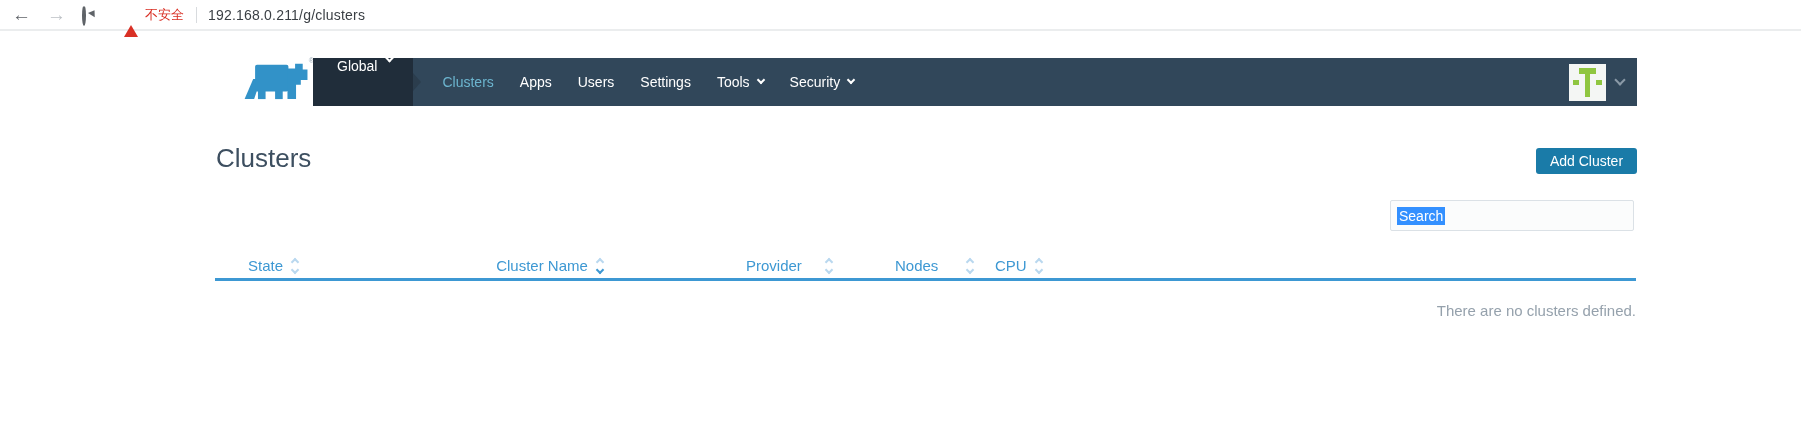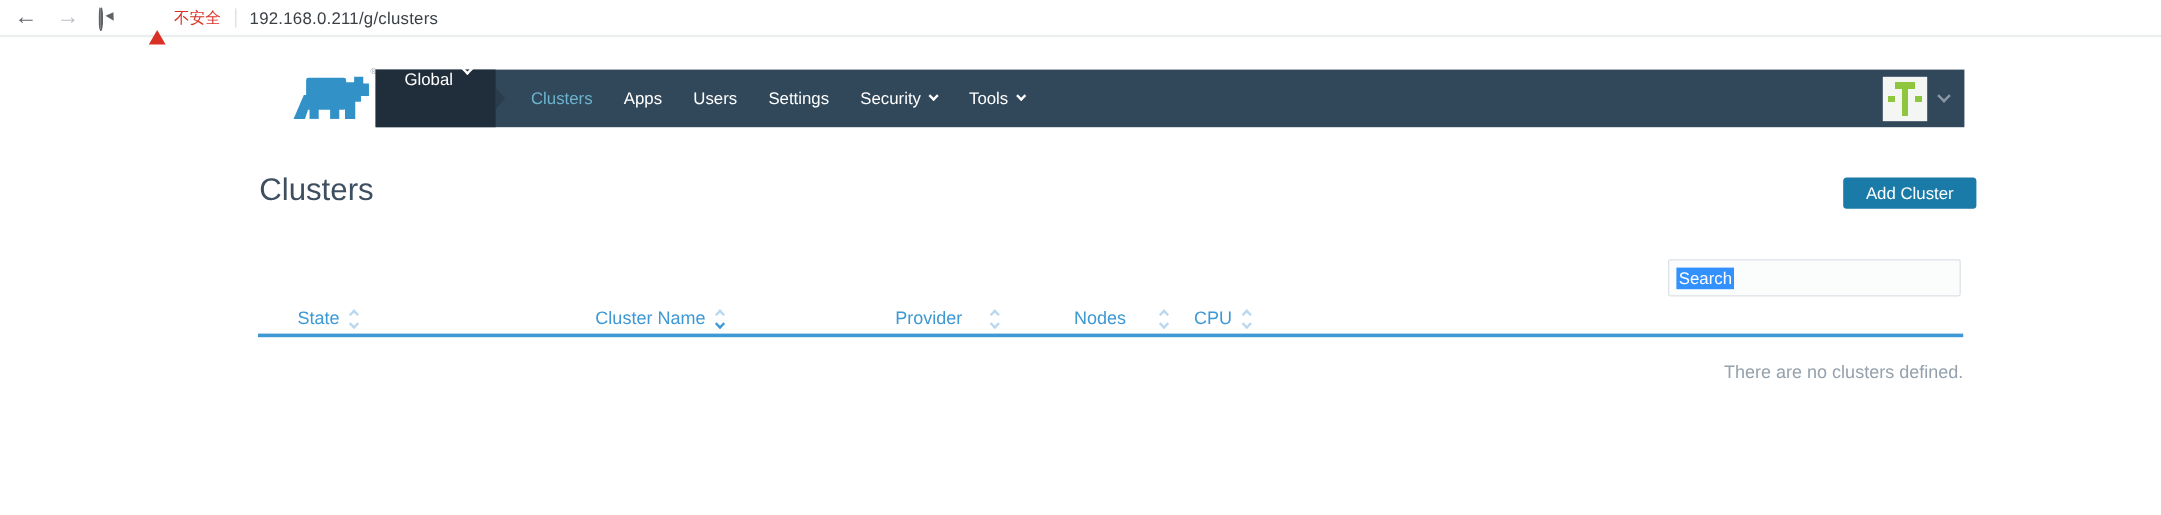--- a/index.html
+++ b/index.html
@@ -49,27 +49,27 @@
   .nav-item .chev { width:6px; height:6px; margin-left:8px; }
   .nav-right { margin-left:auto; display:flex; align-items:center; padding-right:13px; cursor:pointer; }
   .avatar { width:37px; height:37px; background:#f4f6f4; display:flex; align-items:center;
             justify-content:center; }
   .avatar svg { width:29px; height:29px; }
   .nav-right .chev { color:#8b9aa7; width:8px; height:8px; margin-left:10px; }
 
   
   .page-title { position:absolute; left:216px; top:143px; font-size:26px; font-weight:400;
                 color:var(--title-color,#3d4f60); }
-  .add-btn { position:absolute; left:1536px; top:148px; width:111px; height:26px;
+  .add-btn { position:absolute; left:1536px; top:148px; width:101px; height:26px;
              background:var(--button-bg,#1a7ba8); color:#fff; font-size:14px; border:none;
              border-radius:3px; cursor:pointer; display:flex; align-items:center;
              justify-content:center; font-family:inherit;text-align:right; }
 
   
-  .search-box { position:absolute; left:1390px; top:216px; width:244px; height:31px;
+  .search-box { position:absolute; left:1390px; top:200px; width:244px; height:31px;
                 border:1px solid #dbe1e6; background:#fbfcfc; border-radius:2px;
                 display:flex; align-items:center; padding-left:6px; font-size:14px; cursor:text; }
   .search-box .sel { background:var(--selection-blue,#3390ff); color:#fff; padding:1px 2px; }
 
   
   .thead { position:absolute; left:215px; top:253px; width:1421px; height:28px;
            border-bottom:3px solid var(--accent-blue,#3d98d3); display:flex; align-items:center;
            padding-left:33px; color:var(--accent-blue,#3d98d3); font-size:15px; }
   .th { display:flex; align-items:center; cursor:pointer; }
   .th-state { width:125px; } .th-name { width:373px;justify-content:center; } .th-provider { width:149px;gap:15px; }
@@ -115,25 +115,25 @@
   <div class="env-block">
     <span class="env-label">Global</span>
     <span class="chev"></span>
   </div>
   <div class="nav-links">
     <span class="nav-item active">Clusters</span>
     <span class="nav-item">Apps</span>
     <span class="nav-item">Users</span>
     <span class="nav-item">Settings</span>
     <span class="nav-item">
-      <span>Security</span>
+      <span>Tools</span>
       <span class="chev"></span>
     </span>
     <span class="nav-item">
-      <span>Tools</span>
+      <span>Security</span>
       <span class="chev"></span>
     </span>
   </div>
   <div class="nav-right">
     <span class="avatar">
       <svg viewBox="0 0 5 5" shape-rendering="crispEdges">
         <g fill="var(--avatar-green,#8fc640)">
           <rect x="1" y="0" width="3" height="1"></rect>
           <rect x="2" y="0" width="1" height="5"></rect>
           <rect x="0" y="2" width="1" height="1"></rect>

